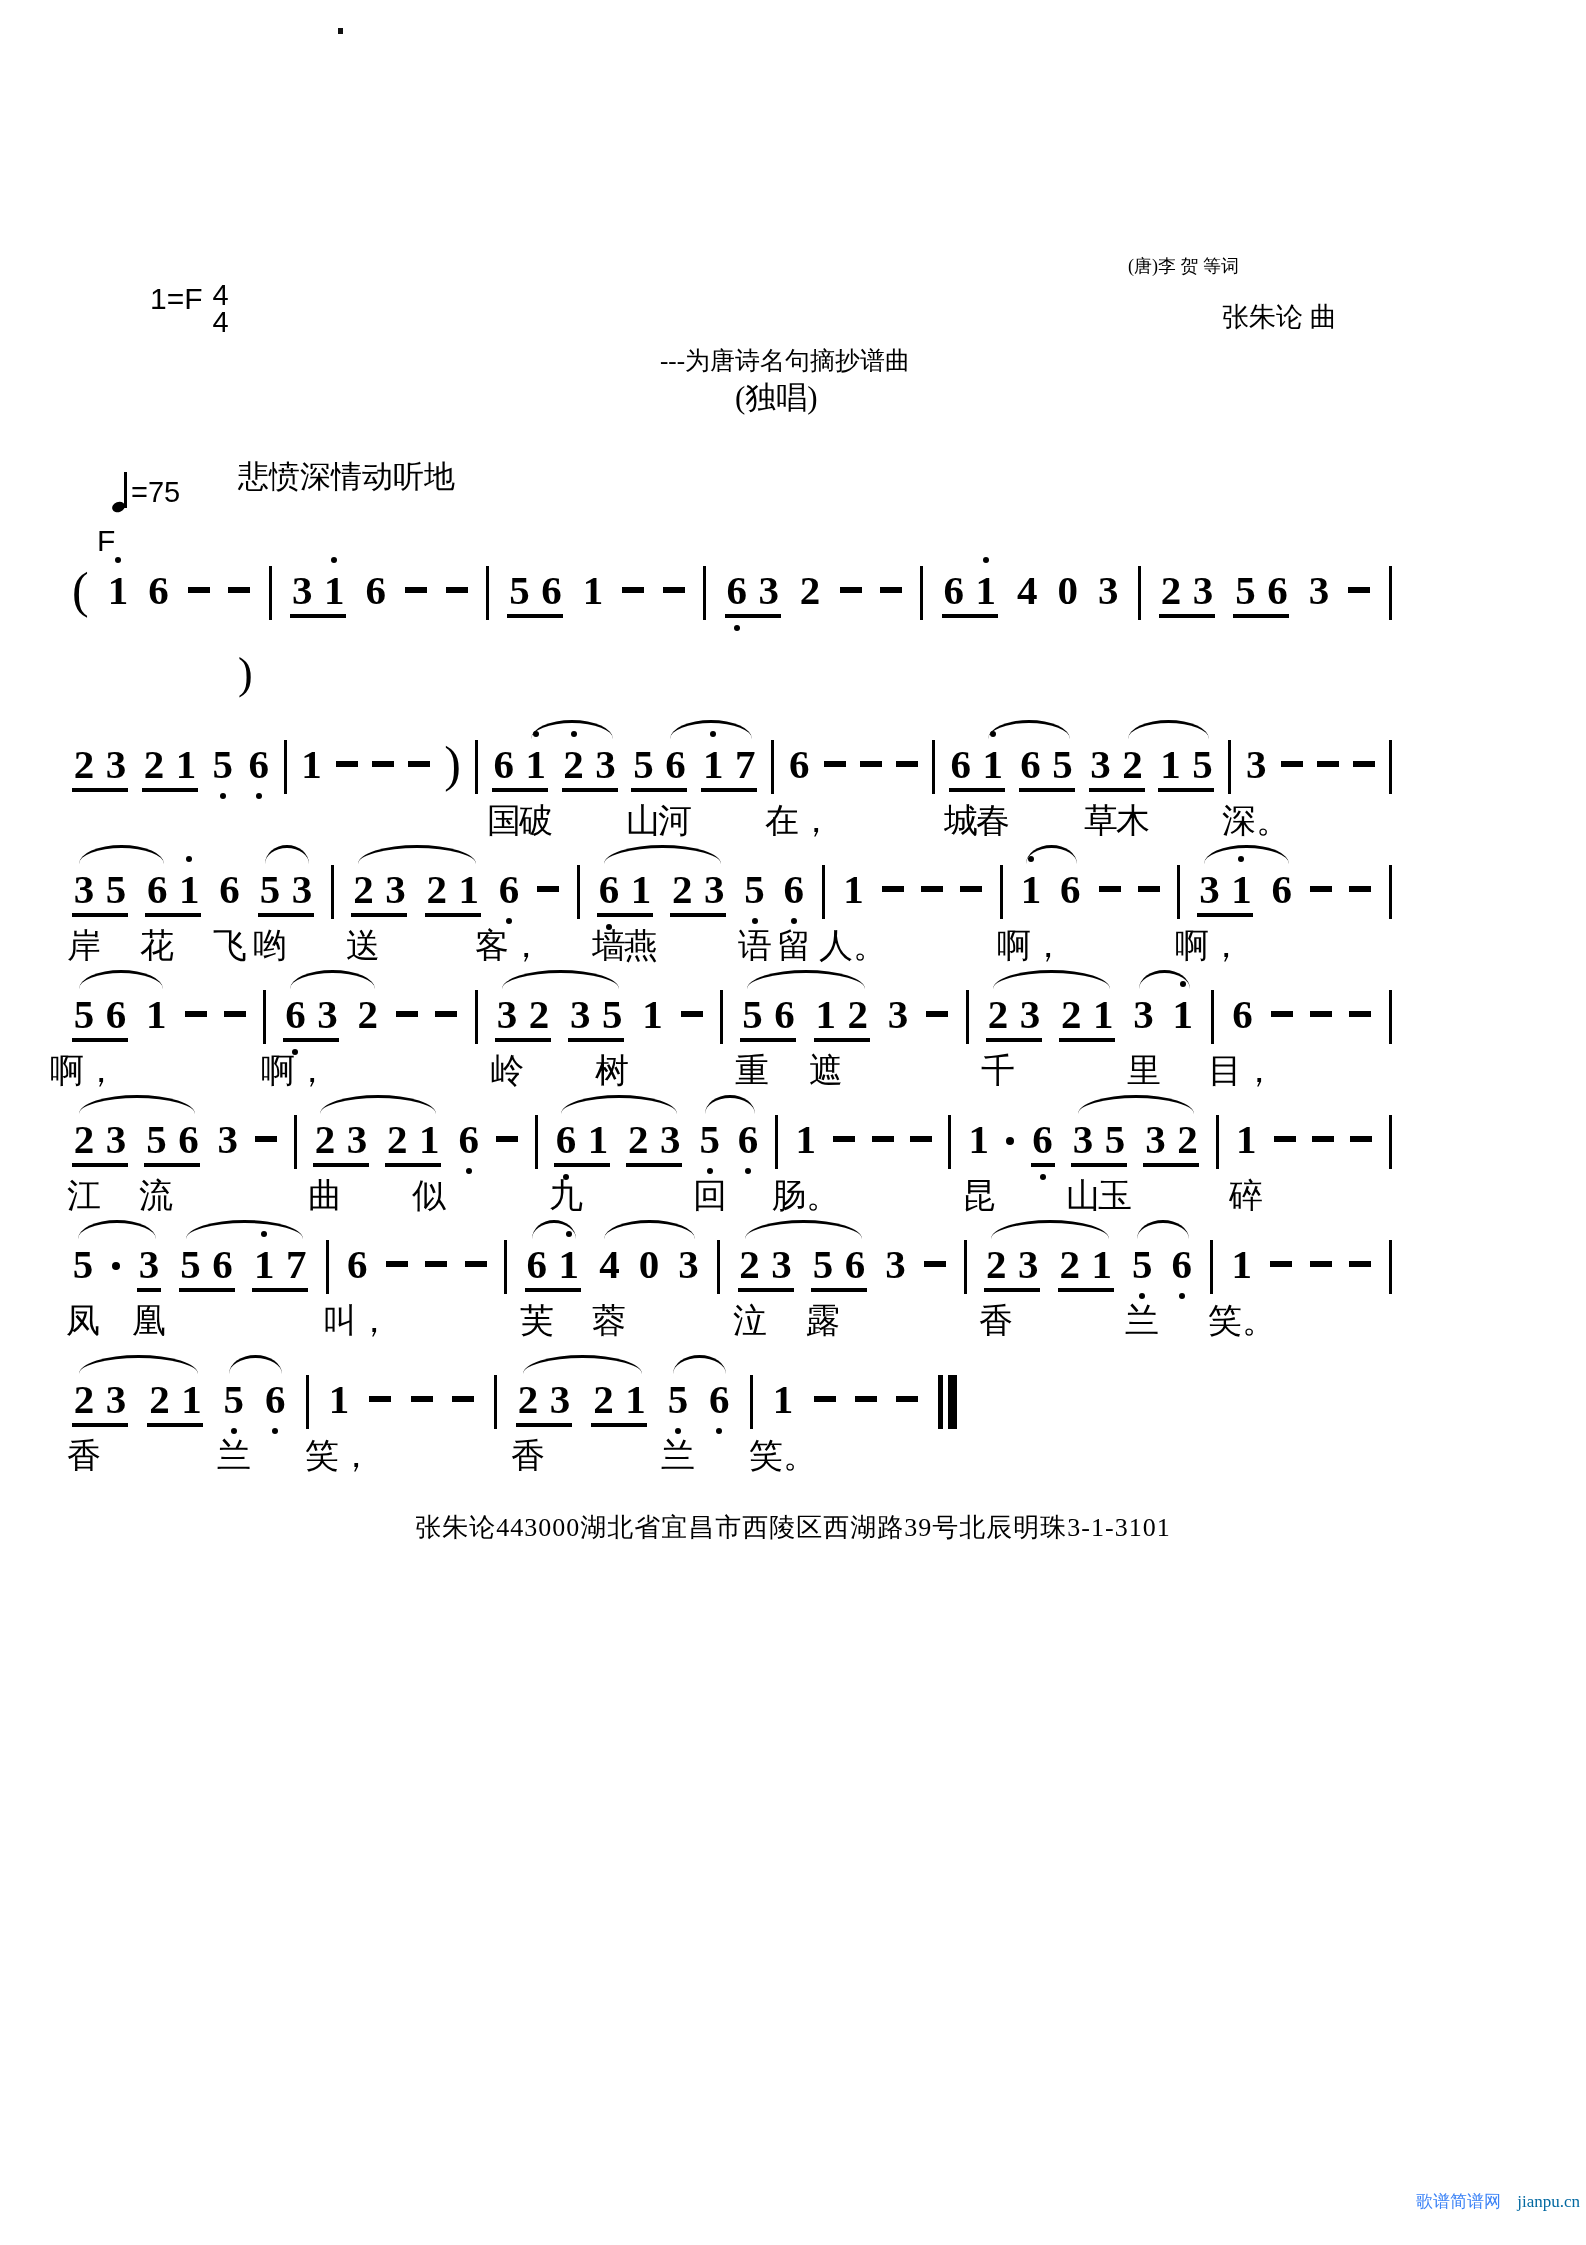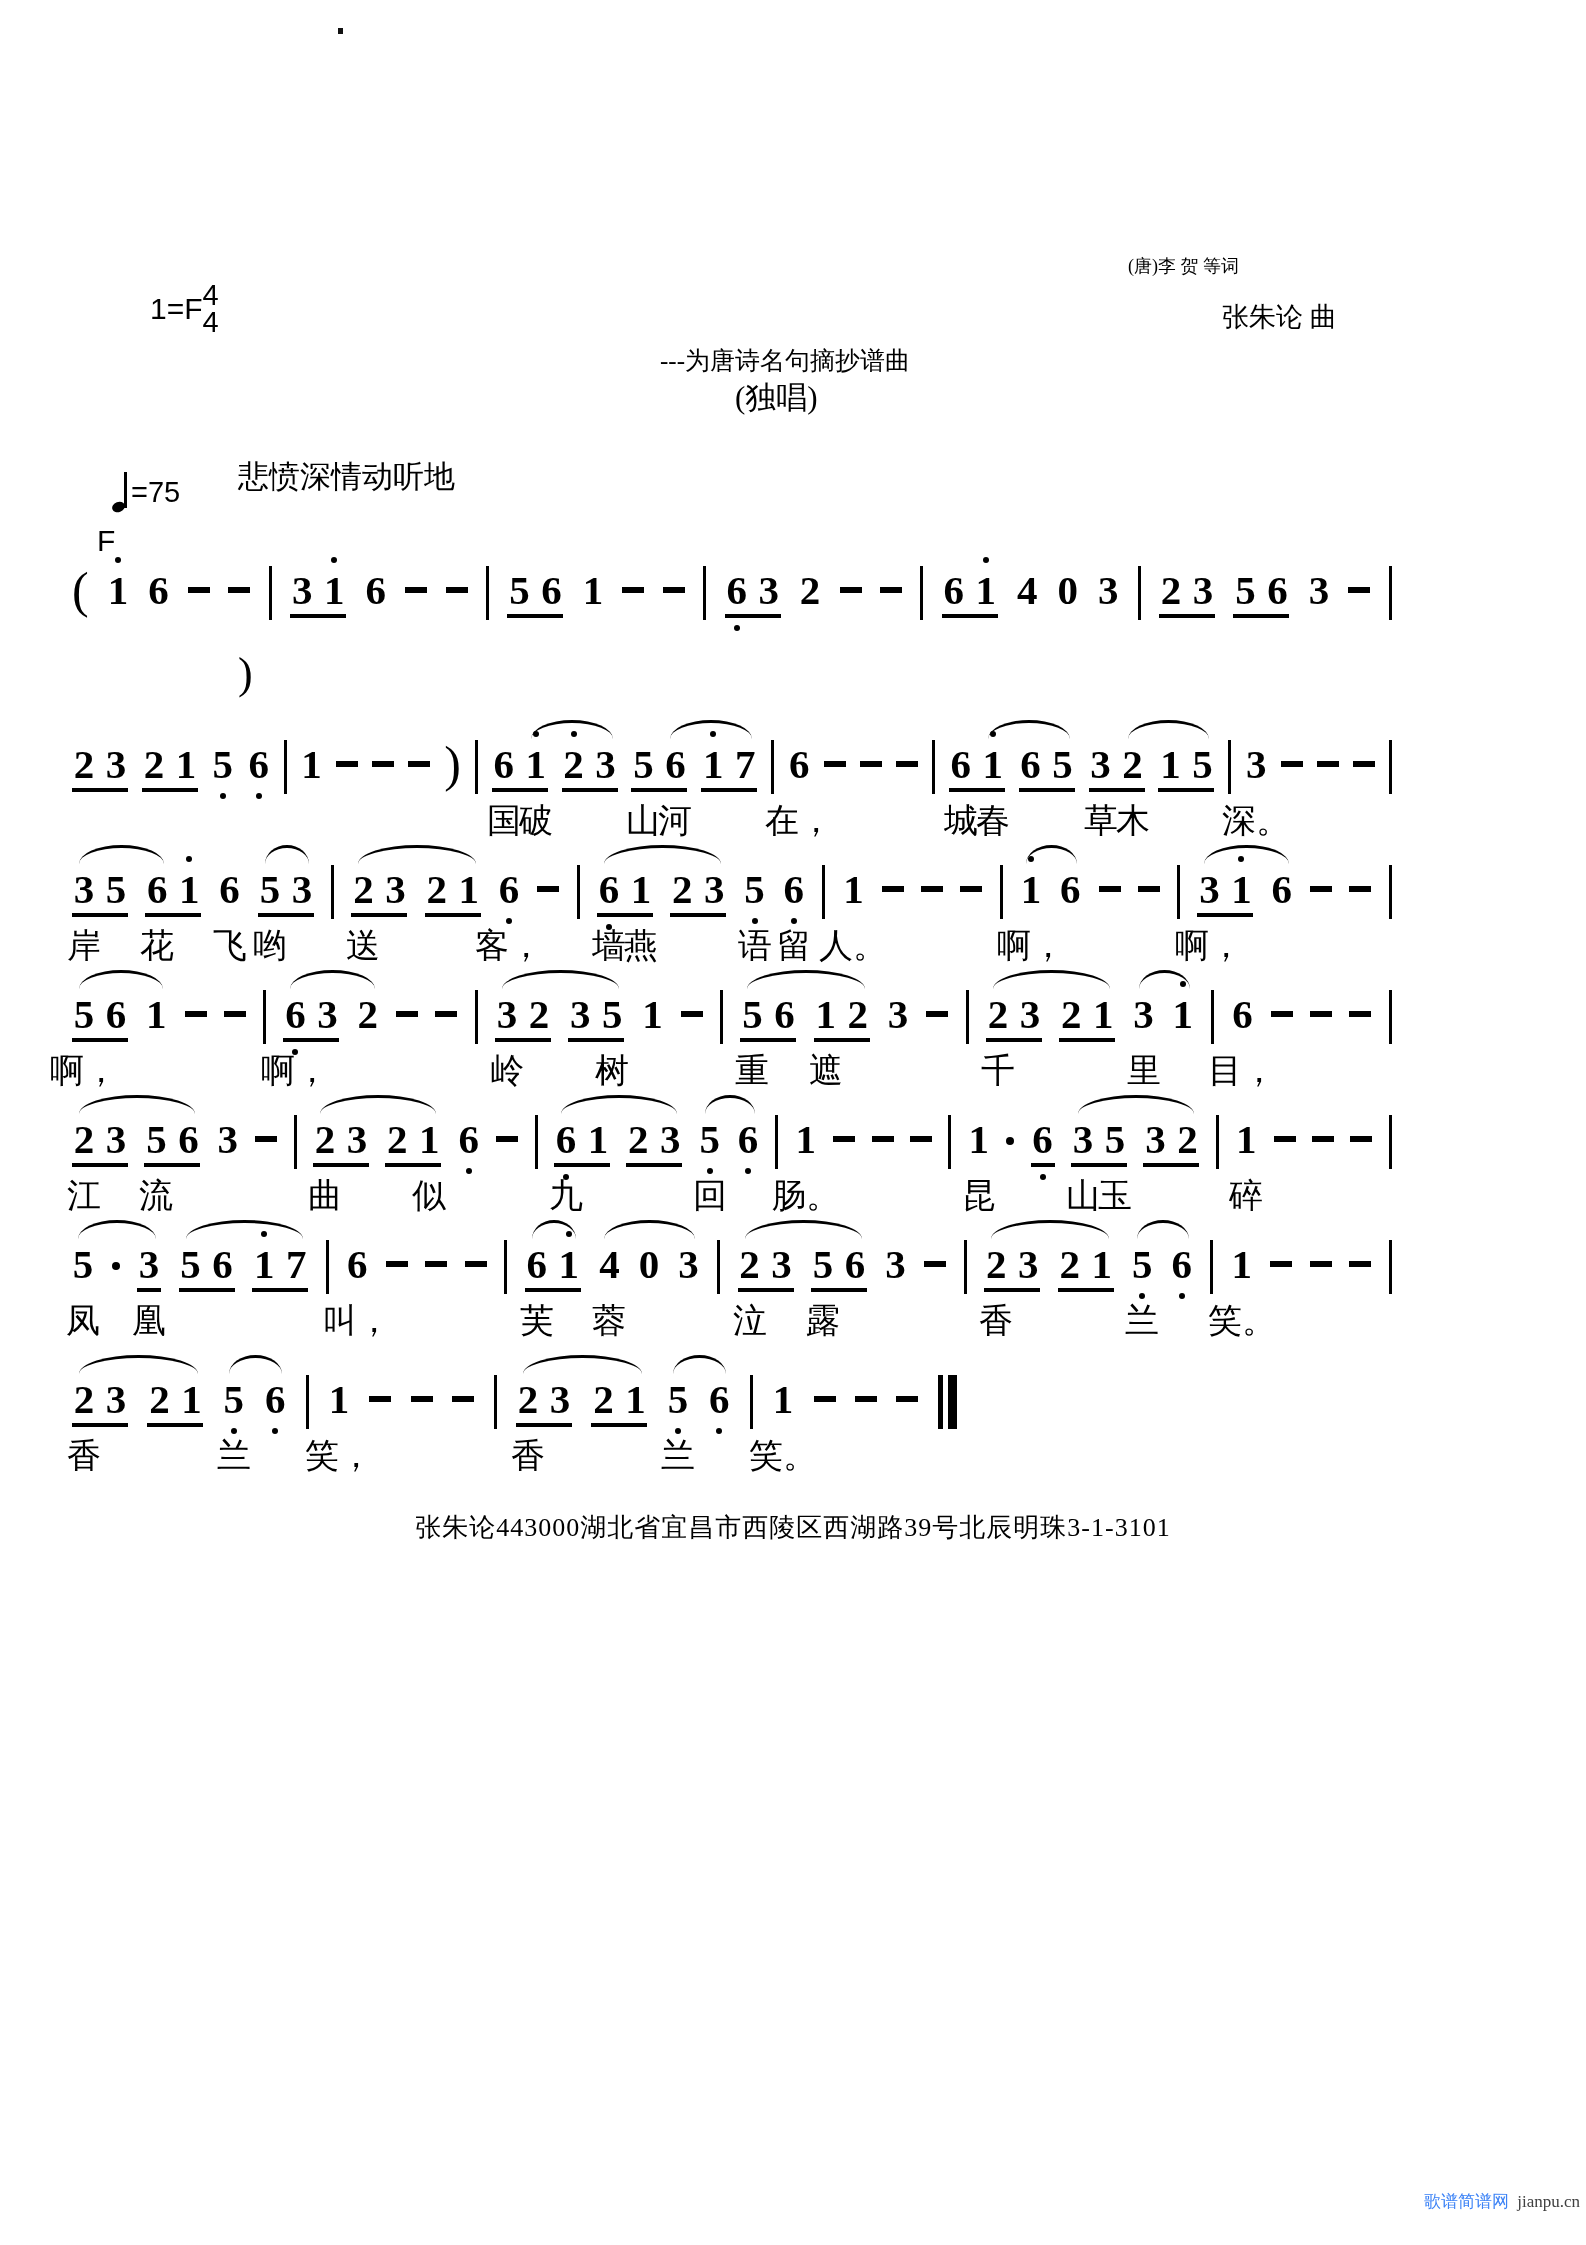--- a/index.html
+++ b/index.html
@@ -2,21 +2,21 @@
 <html><head>
 <meta charset="utf-8">
 <style>
   html,body{margin:0;padding:0;background:#e8e8e8;}
   .page{position:relative;width:1586px;height:2245px;background:#ffffff;margin:0 auto;
         font-family:"Liberation Serif","DejaVu Serif",serif;color:#000;overflow:hidden;}
   .abs{position:absolute;}
 
   
   .speck{left:338px;top:28px;width:5px;height:6px;background:#111;}
-  .keysig{left:150px;top:282px;display:flex;align-items:center;
+  .keysig{left:150px;top:282px;display:flex;gap:10px;
           font-family:"Liberation Sans","DejaVu Sans",sans-serif;font-size:30px;}
   .meter{display:inline-flex;flex-direction:column;align-items:center;line-height:27px;font-size:29px;}
   .title{left:478px;top:242px;font-size:63px;letter-spacing:1px;white-space:nowrap;}
   .lyricist{left:1128px;top:254px;font-size:18px;white-space:nowrap;}
   .composer{left:1222px;top:299px;font-size:27px;white-space:nowrap;}
   .subtitle{left:660px;top:344px;font-size:25px;white-space:nowrap;}
   .solo{left:735px;top:377px;font-size:31px;white-space:nowrap;}
   .tempo{left:112px;top:470px;display:flex;align-items:center;
          font-family:"Liberation Sans","DejaVu Sans",sans-serif;font-size:29px;}
   .qnote{position:relative;width:17px;height:44px;display:inline-block;margin-right:2px;}
@@ -551,16 +551,16 @@
         <div class="slur" style="left: 156.5px; width: 53.1px;"></div>
         <div class="slur" style="left: 450.5px; width: 119.1px;"></div>
         <div class="slur" style="left: 600.5px; width: 53.1px;"></div>
       </div>
     </div>
 
   <div class="abs footer">张朱论443000湖北省宜昌市西陵区西湖路39号北辰明珠3-1-3101</div>
 
   <div class="abs watermark">
     <span style="color: #3b82f6;">歌谱简谱网</span>
-    <span style="color: #404040; margin-left: 4px;">jianpu.cn</span>
+    <span style="color: #0369a1; margin-left: 12px;">jianpu.cn</span>
   </div>
 
 </div>
 
 </body></html>

